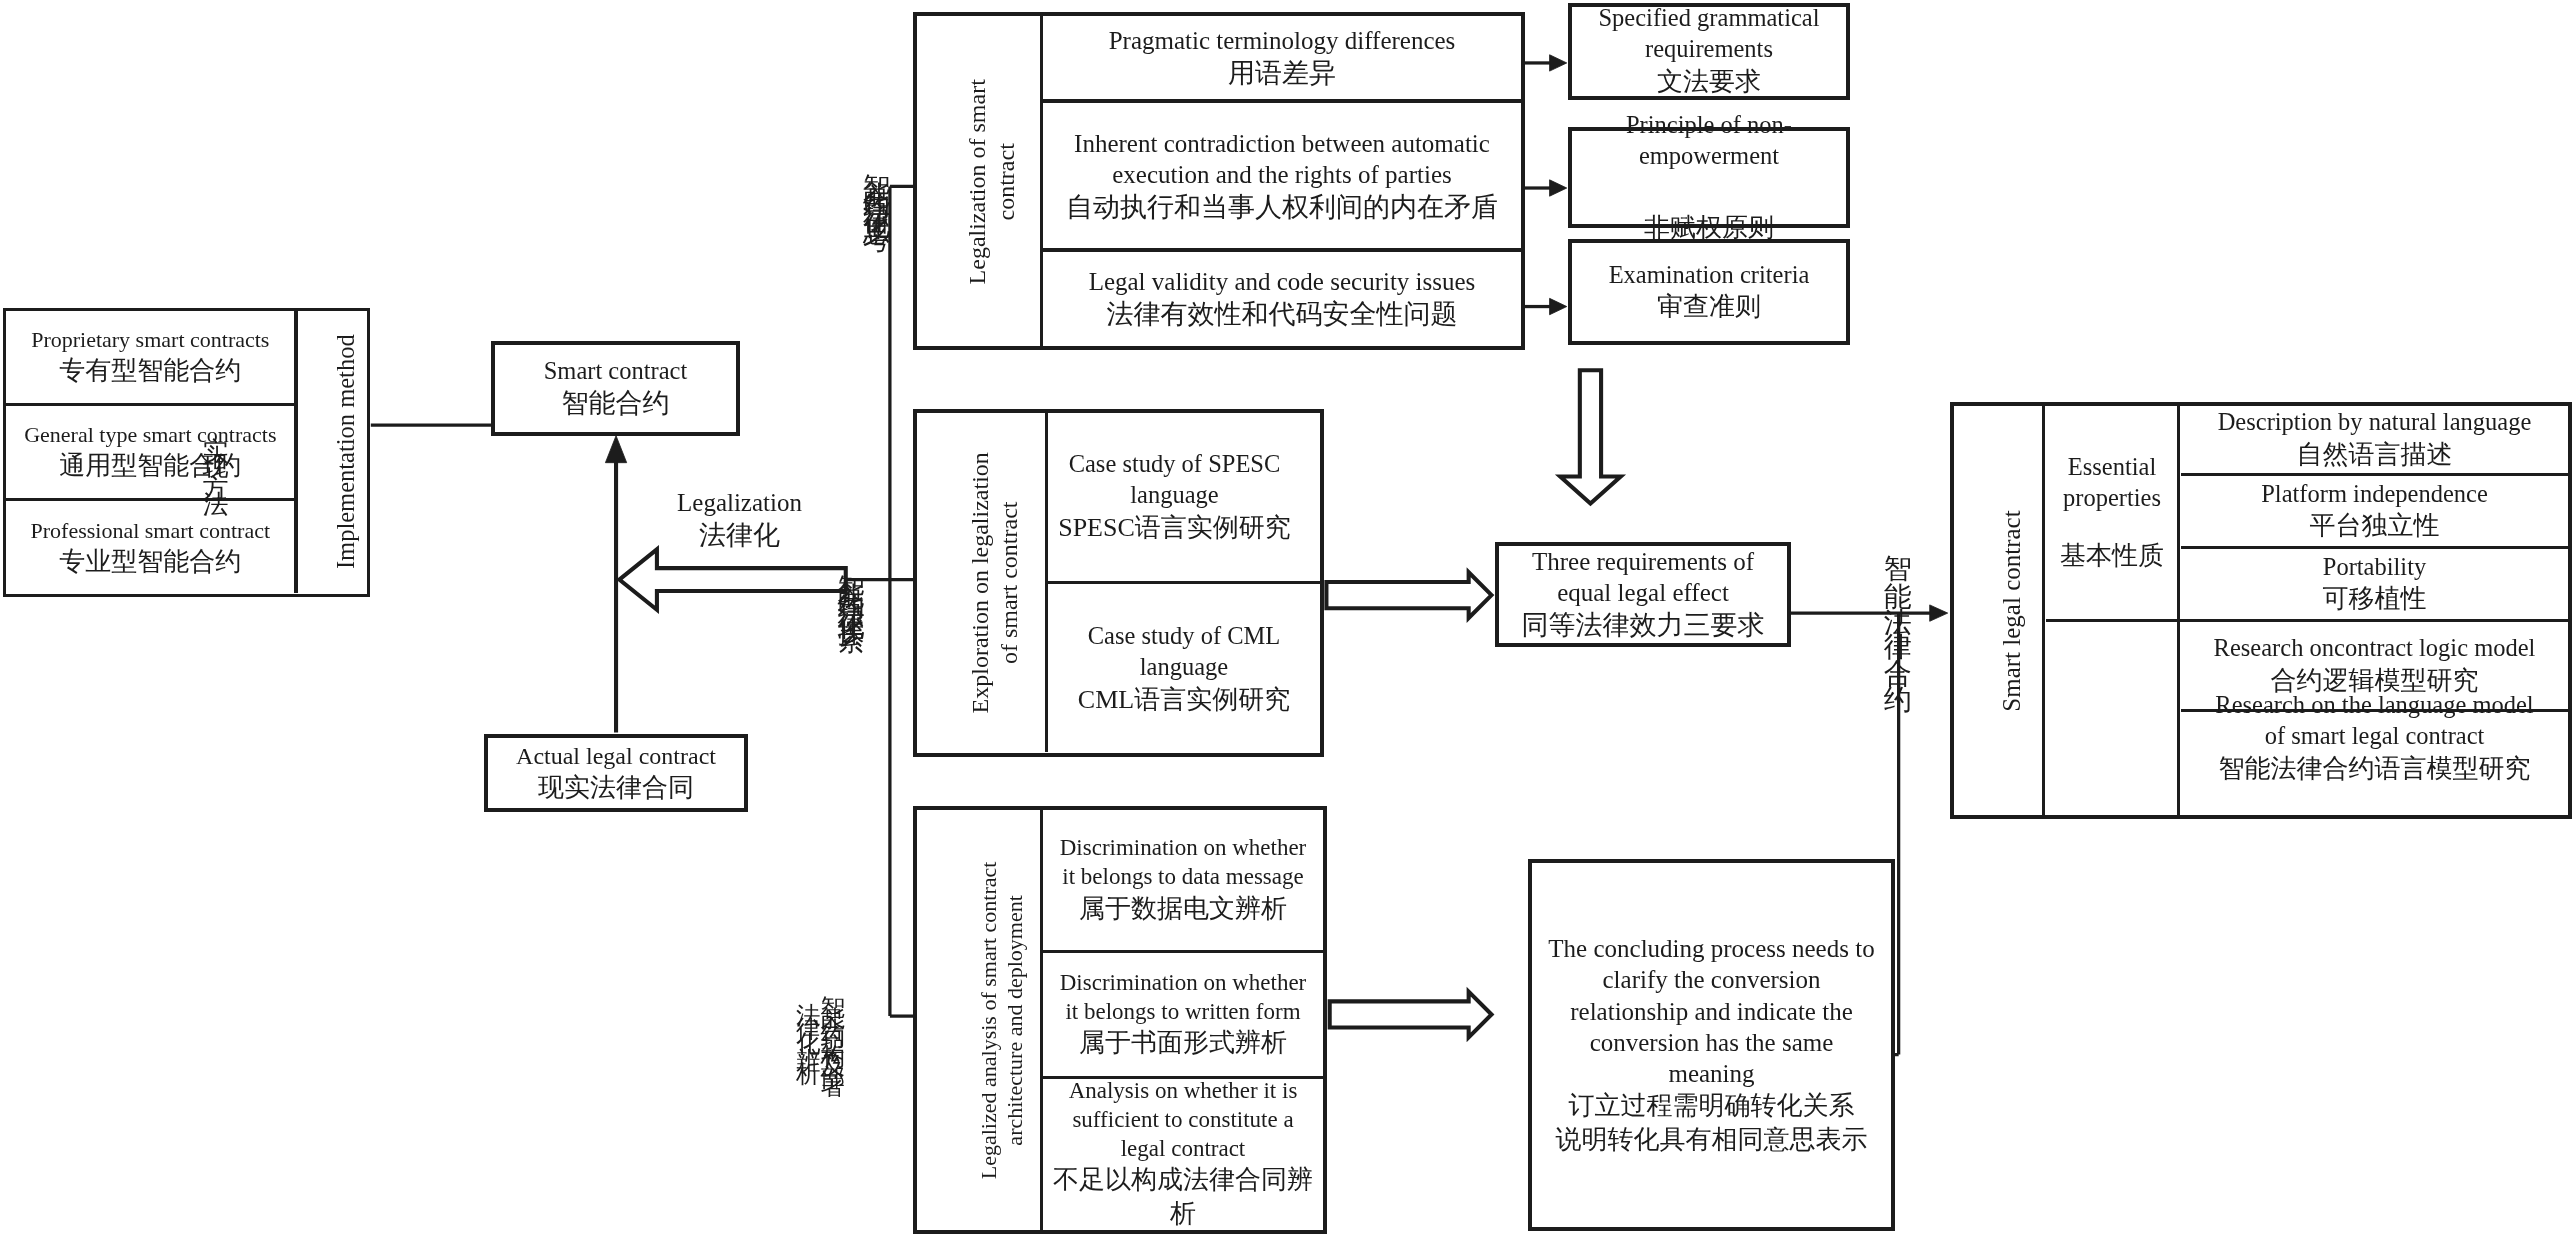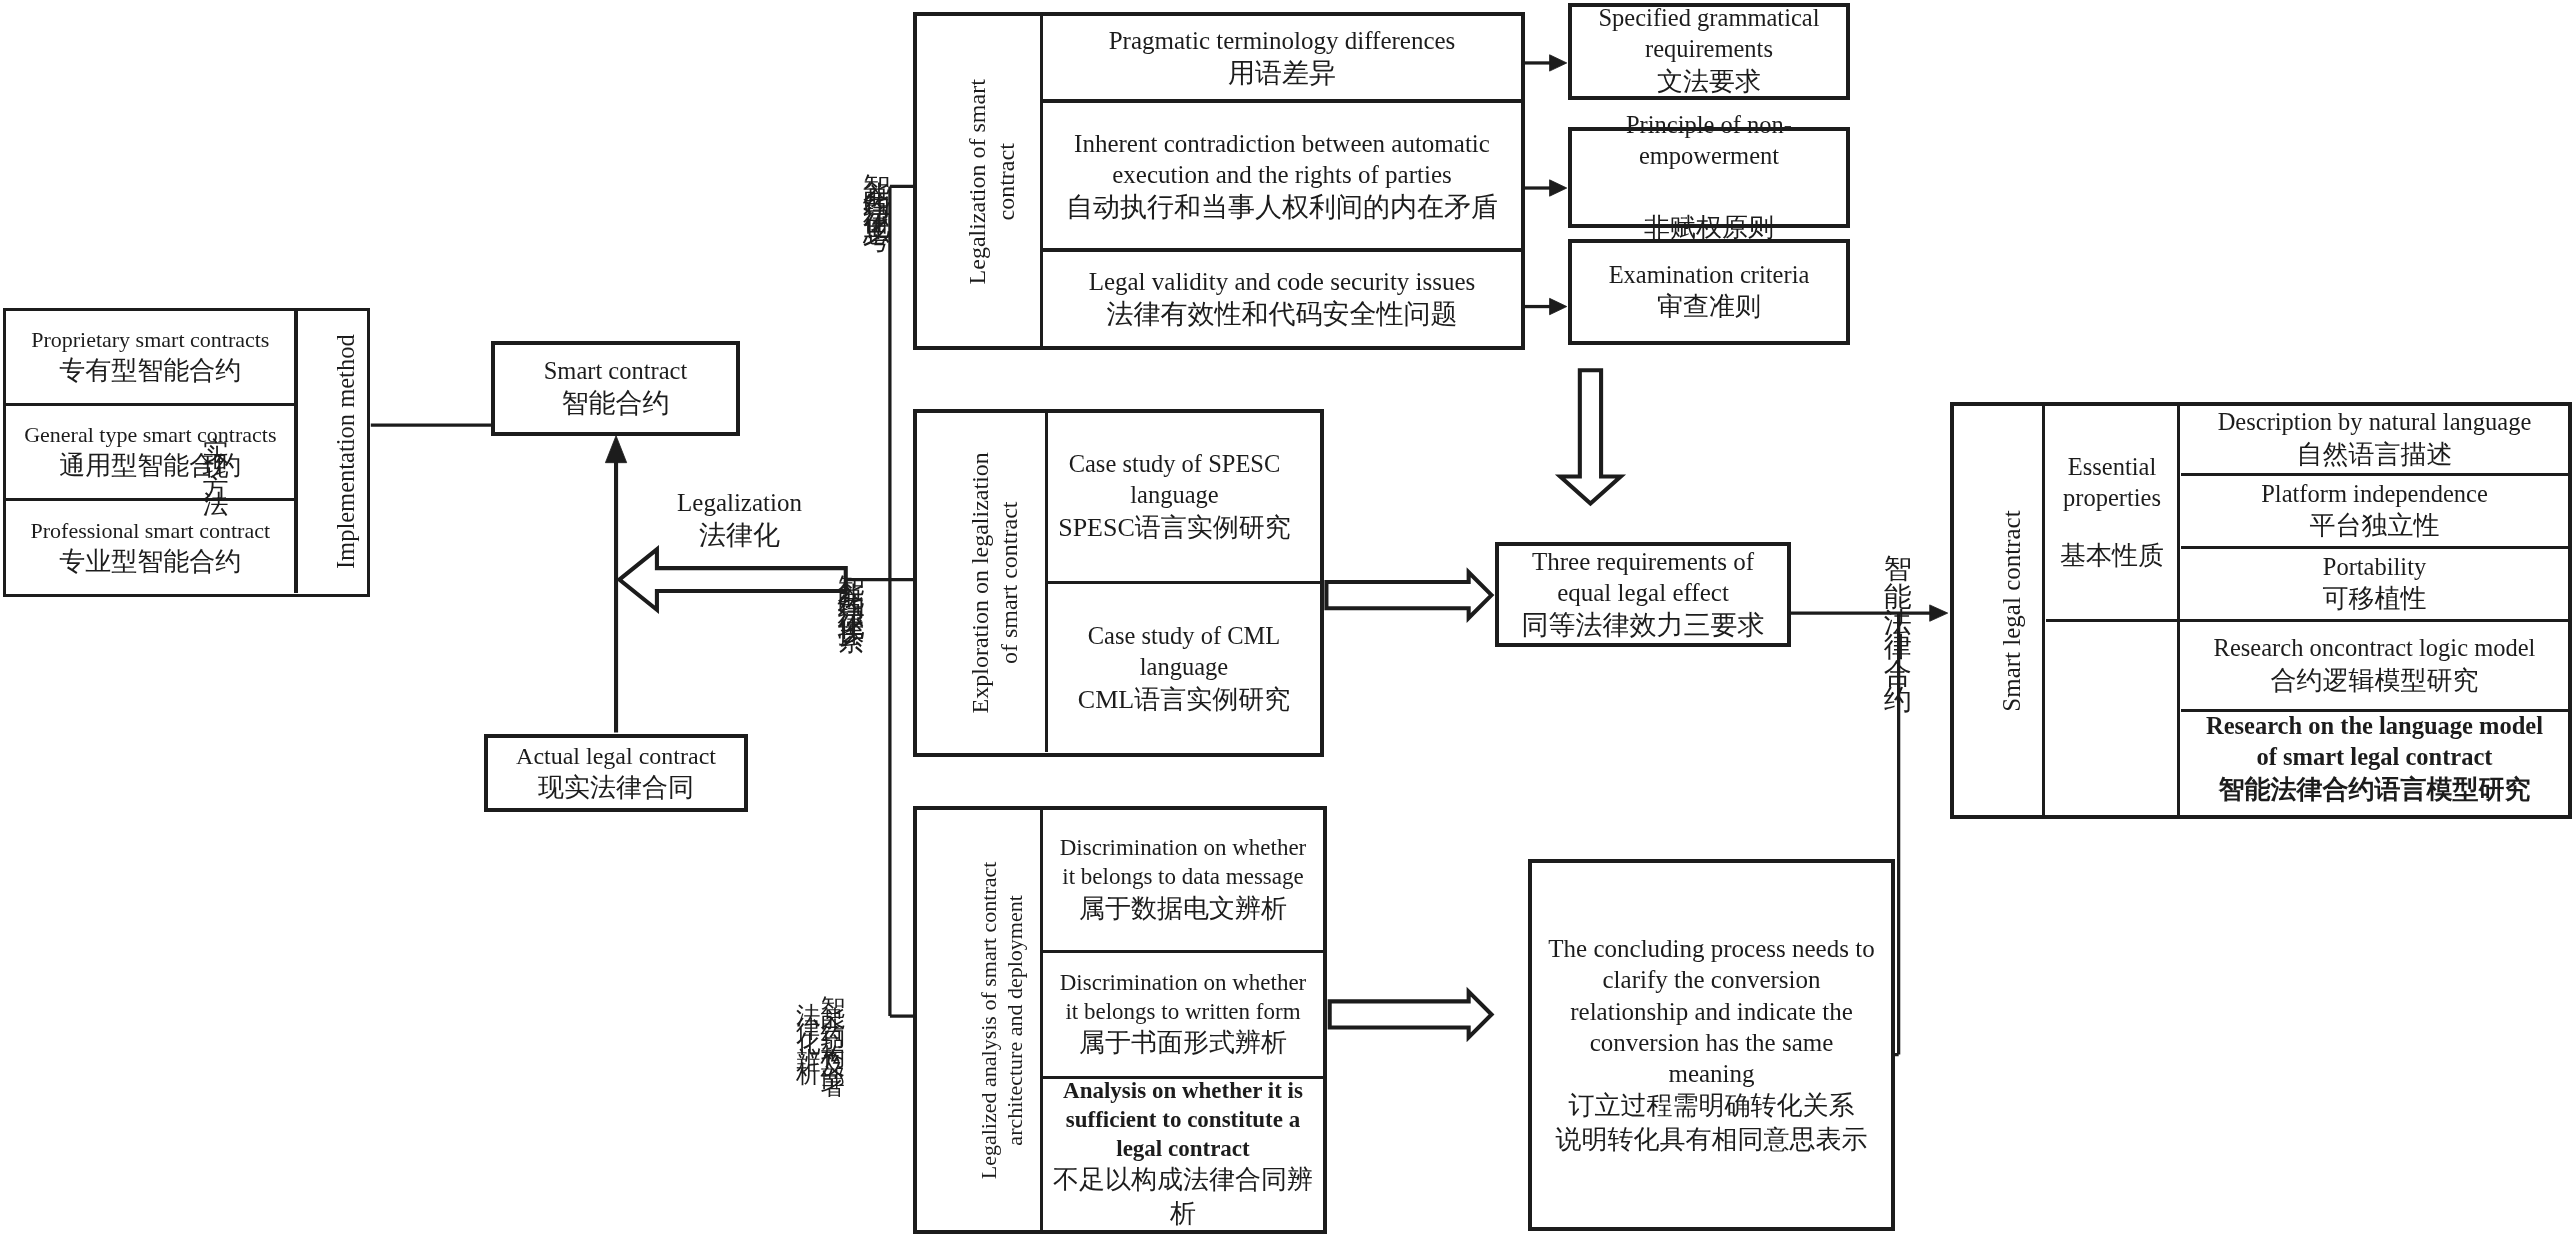--- a/index.html
+++ b/index.html
@@ -196,21 +196,21 @@
       <div class="en f28" style="max-width:262px;">Discrimination on whether it belongs to data message</div>
       <div class="zh f32">属于数据电文辨析</div>
     </div>
     <div class="dv" style="left:126px;top:140px;width:280px;height:3.3px;"></div>
     <div class="cell" style="left:126px;top:143px;width:280px;height:123px;">
       <div class="en f28" style="max-width:262px;">Discrimination on whether it belongs to written form</div>
       <div class="zh f32">属于书面形式辨析</div>
     </div>
     <div class="dv" style="left:126px;top:266px;width:280px;height:3.3px;"></div>
     <div class="cell" style="left:126px;top:269px;width:280px;height:150px;">
-      <div class="en f28" style="max-width:262px;font-weight:bold;">Analysis on whether it is sufficient to constitute a legal contract</div>
+      <div class="en f28" style="max-width:262px;">Analysis on whether it is sufficient to constitute a legal contract</div>
       <div class="zh f32">不足以构成法律合同辨析</div>
     </div>
   </div>
 
   <div class="sec cell" style="left:1528px;top:859px;width:367px;height:372px;">
     <div class="en f31" style="max-width:335px;">The concluding process needs to clarify the conversion relationship and indicate the conversion has the same meaning</div>
     <div class="zh f32">订立过程需明确转化关系</div>
     <div class="zh f32">说明转化具有相同意思表示</div>
   </div>
 
@@ -244,20 +244,20 @@
     <div class="dv" style="left:227px;top:140px;width:387px;height:3.3px;"></div>
     <div class="cell" style="left:227px;top:143px;width:387px;height:70px;">
       <div class="en f30">Portability</div>
       <div class="zh f32">可移植性</div>
     </div>
     <div class="cell" style="left:227px;top:216px;width:387px;height:87px;">
       <div class="en f30">Research oncontract logic model</div>
       <div class="zh f32">合约逻辑模型研究</div>
     </div>
     <div class="dv" style="left:227px;top:303px;width:387px;height:3.3px;"></div>
-    <div class="cell" style="left:227px;top:314px;width:387px;height:78px;font-weight:bold;">
+    <div class="cell" style="left:227px;top:293px;width:387px;height:78px;">
       <div class="en f30" style="max-width:343px;">Research on the language model of smart legal contract</div>
       <div class="zh f32">智能法律合约语言模型研究</div>
     </div>
   </div>
 
 </div>
 
 
 </body></html>

